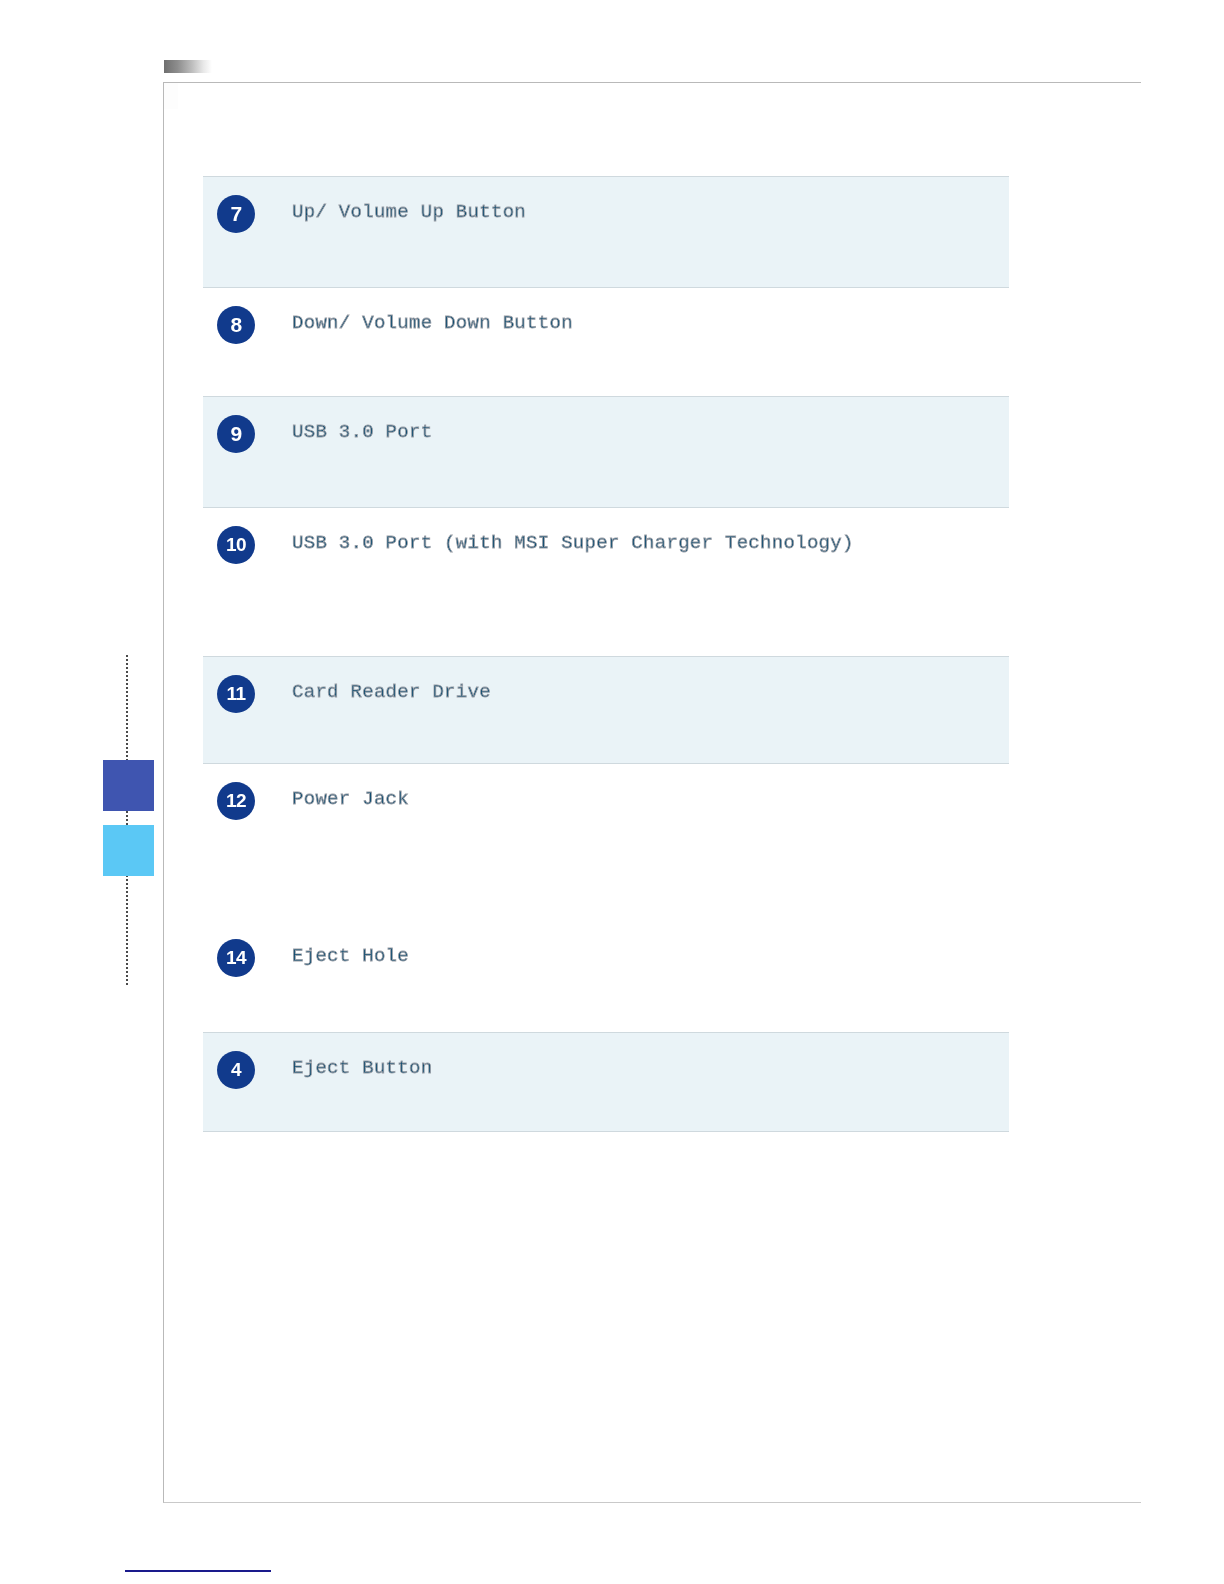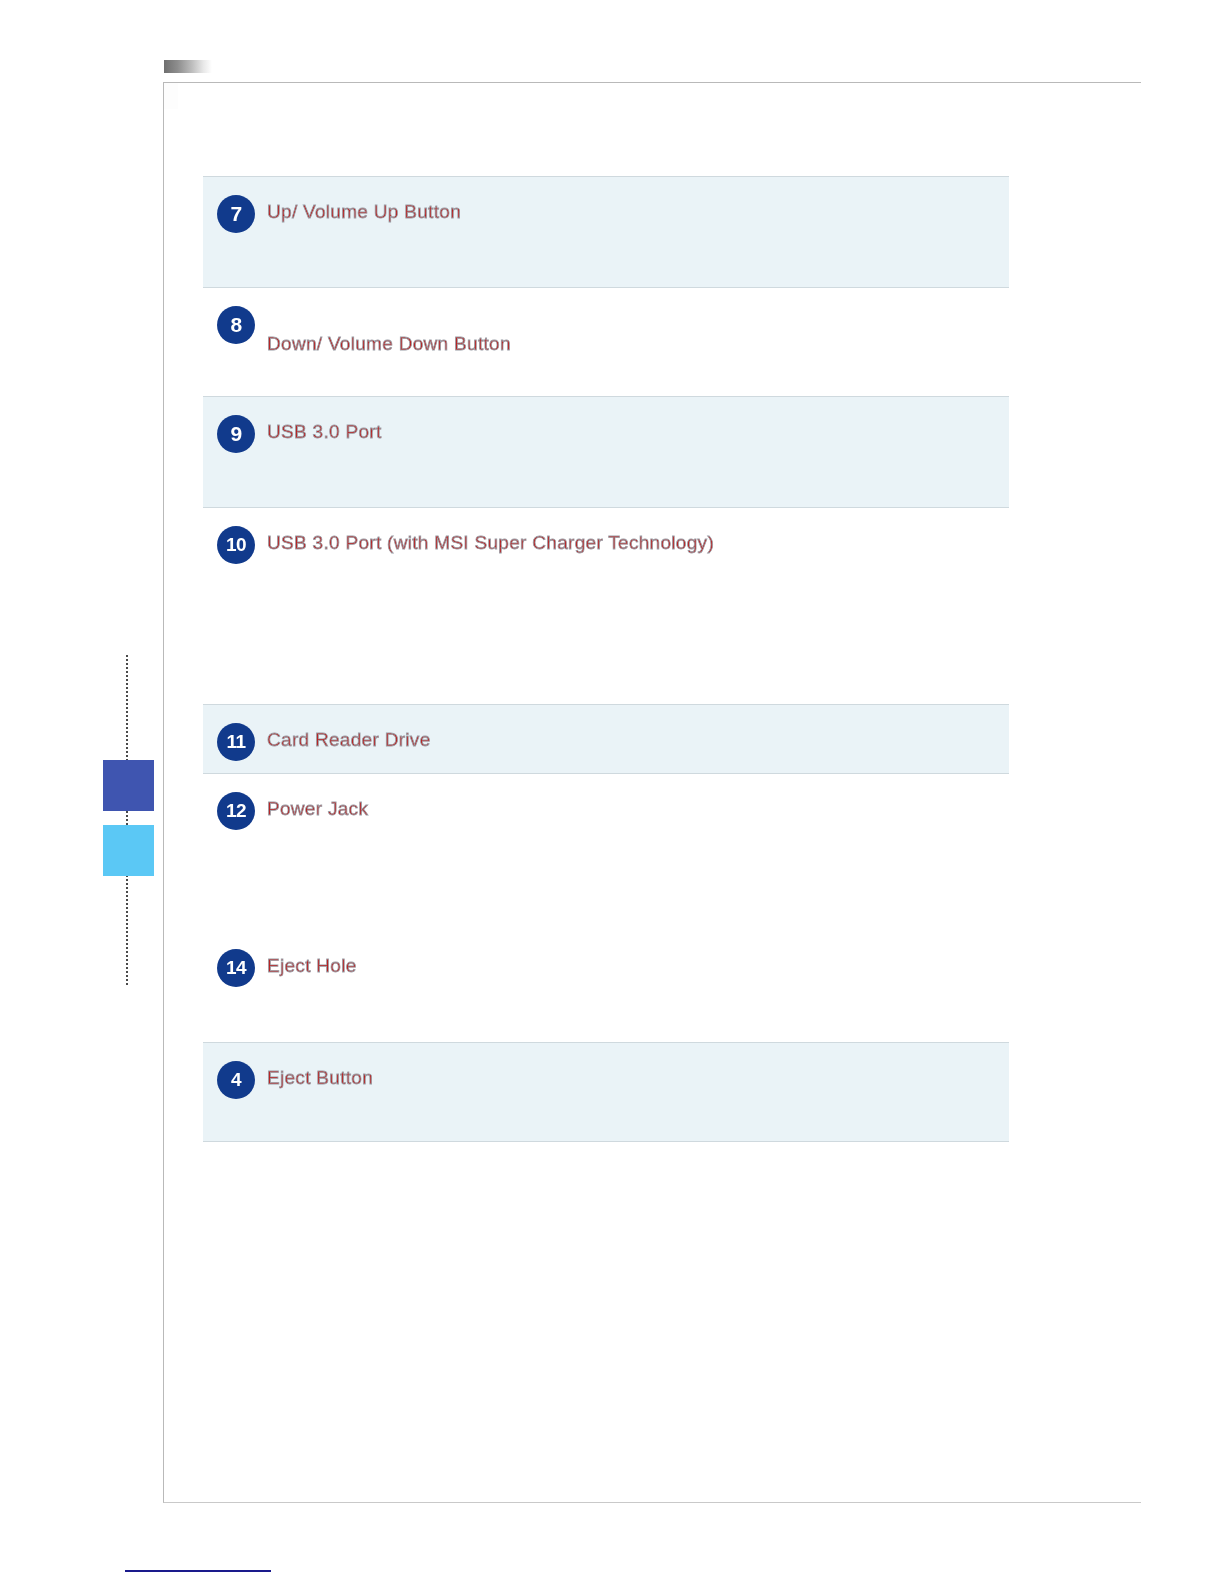--- a/index.html
+++ b/index.html
@@ -100,26 +100,27 @@
     color: #ffffff;
     font-weight: bold;
     font-size: 21px;
     line-height: 38px;
     text-align: center;
     letter-spacing: -0.5px;
   }
   .badge.two-digit { font-size: 19px; }
   .item-label {
     position: absolute;
-    left: 64px;
+    left: 89px;
     font-size: 19px;
     letter-spacing: 0.3px;
-    color: #b91c1c;
+    color: #0c4a6e;
     -webkit-text-stroke: 0.8px #9a9ea6;
     white-space: nowrap;
+    font-family: Liberation Mono, monospace;
   }
 
   
   .bottom-rule {
     position: absolute;
     left: 125px;
     top: 1570px;
     width: 146px;
     height: 0px;
     border-top: 2px solid #1a1a8c;
@@ -140,31 +141,31 @@
   <div class="rail-tab tab-b" style="background: rgb(91, 200, 245);"></div>
 </div>
 
 <div class="items">
     <div class="item-row shaded" style="height: 112px;">
       <div class="badge" style="top: 18px;">7</div>
       <div class="item-label" style="top: 24px;">Up/ Volume Up Button</div>
     </div>
     <div class="item-row plain" style="height: 108px;">
       <div class="badge" style="top: 18px;">8</div>
-      <div class="item-label" style="top: 24px; margin-top: 21px;">Down/ Volume Down Button</div>
+      <div class="item-label" style="top: 24px;">Down/ Volume Down Button</div>
     </div>
     <div class="item-row shaded" style="height: 112px;">
       <div class="badge" style="top: 18px;">9</div>
       <div class="item-label" style="top: 24px; text-align: center;">USB 3.0 Port</div>
     </div>
-    <div class="item-row plain" style="height: 196px;">
+    <div class="item-row plain" style="height: 148px;">
       <div class="badge two-digit" style="top: 18px;">10</div>
       <div class="item-label" style="top: 24px;">USB 3.0 Port (with MSI Super Charger Technology)</div>
     </div>
-    <div class="item-row shaded" style="height: 70px;">
+    <div class="item-row shaded" style="height: 108px;">
       <div class="badge two-digit" style="top: 18px;">11</div>
       <div class="item-label" style="top: 24px;">Card Reader Drive</div>
     </div>
     <div class="item-row plain" style="height: 118px;">
       <div class="badge two-digit" style="top: 18px;">12</div>
       <div class="item-label" style="top: 24px;">Power Jack</div>
     </div>
     <div class="item-row plain" style="height: 111px; margin-top: 39px;">
       <div class="badge two-digit" style="top: 18px;">14</div>
       <div class="item-label" style="top: 24px;">Eject Hole</div>

